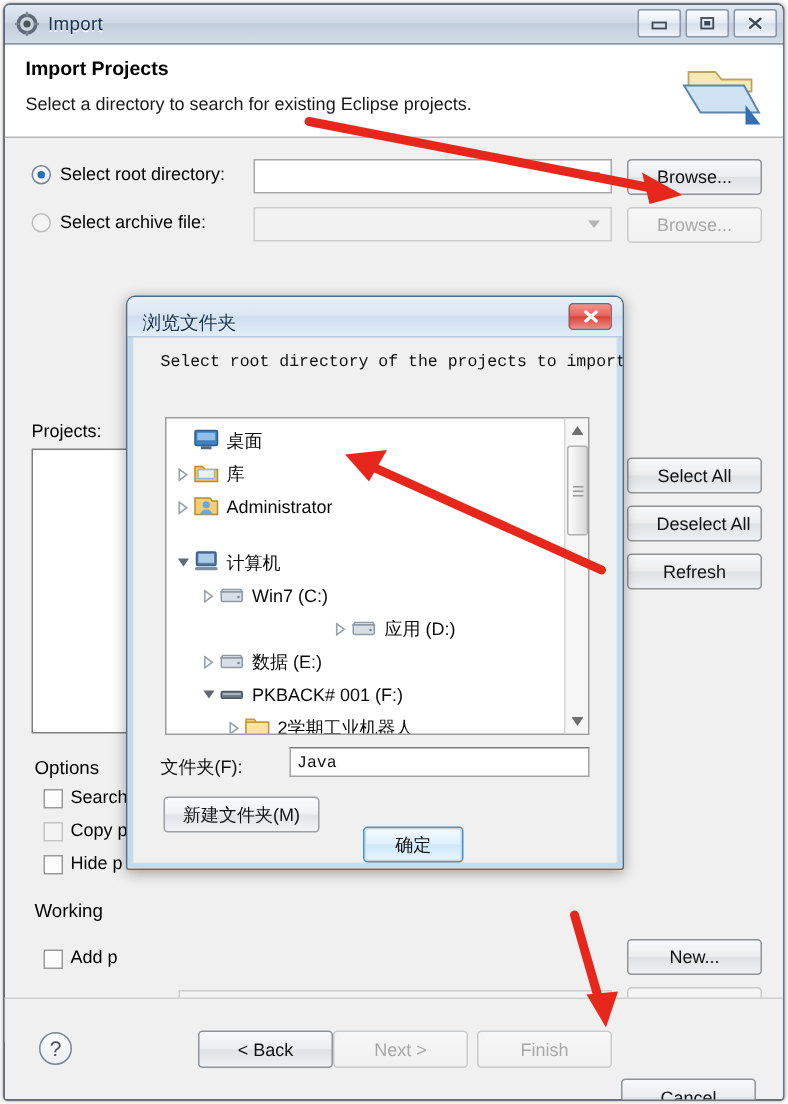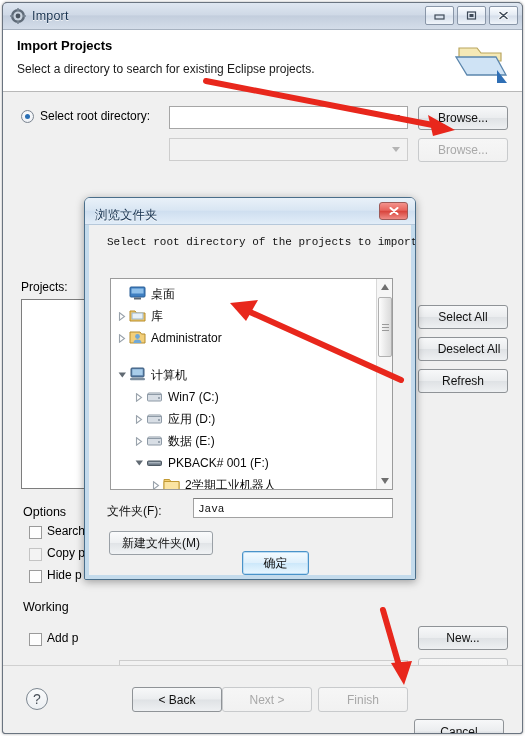--- a/index.html
+++ b/index.html
@@ -292,20 +292,24 @@
 
     <div class="radio-row" style="left:18px; top:17px;">
       <span class="radio checked"></span>
       <span class="radio-label">Select root directory:</span>
     </div>
     <div class="combo" style="left:166px; top:14px; width:239px;">
       <span class="arrow"></span>
     </div>
     <div class="btn" style="left:415px; top:14px; width:90px;">Browse...</div>
 
+    <div class="radio-row" style="left:18px; top:49px;">
+      <span class="radio disabled"></span>
+      <span class="radio-label">Select archive file:</span>
+    </div>
     <div class="combo disabled" style="left:166px; top:46px; width:239px;">
       <span class="arrow"></span>
     </div>
     <div class="btn disabled" style="left:415px; top:46px; width:90px;">Browse...</div>
 
     <div class="label" style="left:18px; top:188px;">Projects:</div>
     <div id="projects-list"></div>
 
     <div class="btn" style="left:415px; top:213px; width:90px;">Select All</div>
     <div class="btn" style="left:415px; top:245px; width:90px;padding-left:12px;">Deselect All</div>
@@ -413,21 +417,21 @@
                 <path d="M1.5 0.8 L6.5 4.5 L1.5 8.2 Z" fill="none" stroke="#9aa3ac" stroke-width="1.1"></path>
               </svg>
             </span>
             <span class="ticon"><svg width="17" height="14" viewBox="0 0 17 14">
                 <path d="M1.5 5.5 h14 v5.5 a1 1 0 0 1 -1 1 H2.5 a1 1 0 0 1 -1 -1 z" fill="#d8dee5" stroke="#8e9aa6"></path>
                 <path d="M2.5 4 h12 l1 1.5 H1.5 z" fill="#eef2f6" stroke="#8e9aa6"></path>
                 <circle cx="13" cy="9" r="0.9" fill="#7d8a97"></circle>
               </svg></span>
             <span class="tlabel">Win7 (C:)</span>
           </div>
-          <div class="tnode" style="padding-left: 17px;">
+          <div class="tnode" style="padding-left: 17px; justify-content: center;">
             <span class="expander">
               <svg width="8" height="9" viewBox="0 0 8 9">
                 <path d="M1.5 0.8 L6.5 4.5 L1.5 8.2 Z" fill="none" stroke="#9aa3ac" stroke-width="1.1"></path>
               </svg>
             </span>
             <span class="ticon"><svg width="17" height="14" viewBox="0 0 17 14">
                 <path d="M1.5 5.5 h14 v5.5 a1 1 0 0 1 -1 1 H2.5 a1 1 0 0 1 -1 -1 z" fill="#d8dee5" stroke="#8e9aa6"></path>
                 <path d="M2.5 4 h12 l1 1.5 H1.5 z" fill="#eef2f6" stroke="#8e9aa6"></path>
                 <circle cx="13" cy="9" r="0.9" fill="#7d8a97"></circle>
               </svg></span>

